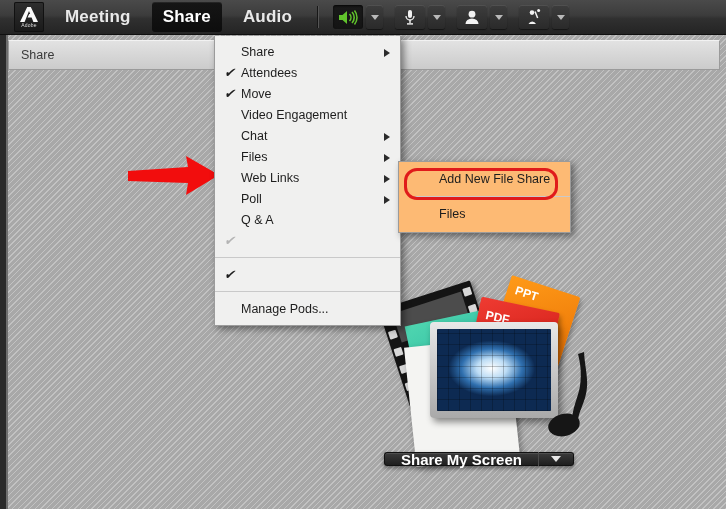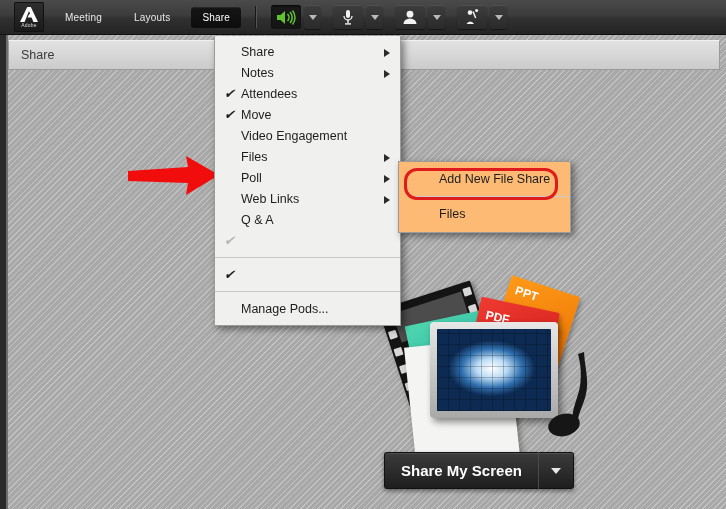--- a/index.html
+++ b/index.html
@@ -33,21 +33,21 @@
     background:linear-gradient(#2e2e2e,#1a1a1a);
     border-radius:2px;display:flex;flex-direction:column;
     align-items:center;justify-content:center;box-shadow:inset 0 0 0 1px #111;
   }
   .logo svg{display:block;}
   .logo .logo-word{
     font-size:5px;color:#dcdcdc;letter-spacing:.2px;line-height:5px;margin-top:1px;
     font-family:"Liberation Sans", sans-serif;
   }
   .mitem{
-    color:#e9e9e9;font-size:10px;font-weight:normal;padding:5px 11px;
+    color:#e9e9e9;font-size:17px;font-weight:bold;padding:5px 11px;
     margin-left:10px;border-radius:3px;white-space:nowrap;letter-spacing:.2px;
   }
   .mitem:first-of-type{margin-left:26px;}
   .mitem.active{
     background:linear-gradient(#151515,#0d0d0d);
     box-shadow:inset 0 1px 0 rgba(255,255,255,.07);
     color:#ffffff;
   }
   .tb-sep{width:1px;height:22px;background:#171717;border-right:1px solid #555;margin:0 8px 0 14px;}
 
@@ -165,21 +165,21 @@
   .photo .inner::after{
     content:"";position:absolute;inset:0;
     background-image:
       repeating-linear-gradient(90deg, rgba(0,0,0,.22) 0 1px, rgba(0,0,0,0) 1px 11px),
       repeating-linear-gradient(0deg, rgba(0,0,0,.22) 0 1px, rgba(0,0,0,0) 1px 11px);
   }
   .note{left:150px;top:66px;width:58px;height:92px;}
 
   
   .ssbtn{
-    position:absolute;left:384px;top:452px;height:37px;display:flex;z-index:20;
+    position:absolute;left:384px;top:452px;height:14px;display:flex;z-index:20;
     box-shadow:0 2px 4px rgba(0,0,0,.45);border-radius:2px;
   }
   .ssbtn .main{
     background:linear-gradient(#3b3b3b,#1e1e1e);
     color:#fff;font-size:15px;font-weight:bold;
     display:flex;align-items:center;padding:0 16px;
     border-radius:3px 0 0 3px;border:1px solid #111;border-right:none;
     box-shadow:inset 0 1px 0 rgba(255,255,255,.10);
   }
   .ssbtn .drop{
@@ -249,22 +249,22 @@
 
   <div class="menubar">
     <div class="logo">
       <svg width="18" height="15" viewBox="0 0 18 15">
         <path d="M7.2 0 H10.8 L18 15 H13.4 L11.6 10.6 H7.6 L9.2 7 H10.2 L9 3.9 L4.6 15 H0 Z" fill="#fafafa"></path>
       </svg>
       <div class="logo-word">Adobe</div>
     </div>
 
     <div class="mitem">Meeting</div>
-    <div class="mitem">Layouts</div>
     <div class="mitem active">Share</div>
+    <div class="mitem">Audio</div>
 
     <div class="tb-sep"></div>
 
     <div class="tgroup">
       <div class="tbtn pressed">
         <svg width="20" height="15" viewBox="0 0 20 15">
           <path d="M1 5 H4.5 L9 1 V14 L4.5 10 H1 Z" fill="#61c32c"></path>
           <path d="M11.5 4 A5 5 0 0 1 11.5 11" stroke="#61c32c" stroke-width="1.6" fill="none"></path>
           <path d="M14 2 A8 8 0 0 1 14 13" stroke="#61c32c" stroke-width="1.6" fill="none"></path>
           <path d="M16.5 0.5 A11 11 0 0 1 16.5 14.5" stroke="#61c32c" stroke-width="1.5" fill="none"></path>
@@ -316,44 +316,44 @@
     </div>
   </div>
 
   <div class="menu">
 
     <div class="mrow">
       <span>Share</span>
       <i class="subarrow"></i>
     </div>
     <div class="mrow">
-      <span>Notes</span>
-      <i class="subarrow"></i>
-    </div>
-    <div class="mrow">
       <i class="chk">✔</i>
       <span>Attendees</span>
     </div>
     <div class="mrow">
       <i class="chk">✔</i>
       <span>Move</span>
     </div>
     <div class="mrow">
       <span>Video Engagement</span>
     </div>
     <div class="mrow">
+      <span>Chat</span>
+      <i class="subarrow"></i>
+    </div>
+    <div class="mrow">
       <span>Files</span>
       <i class="subarrow"></i>
     </div>
     <div class="mrow">
+      <span>Web Links</span>
+      <i class="subarrow"></i>
+    </div>
+    <div class="mrow">
       <span>Poll</span>
-      <i class="subarrow"></i>
-    </div>
-    <div class="mrow">
-      <span>Web Links</span>
       <i class="subarrow"></i>
     </div>
     <div class="mrow">
       <span>Q &amp; A</span>
     </div>
     <div class="mrow dim">
       <i class="chk dim">✔</i>
     </div>
 
     <div class="msep"></div>

